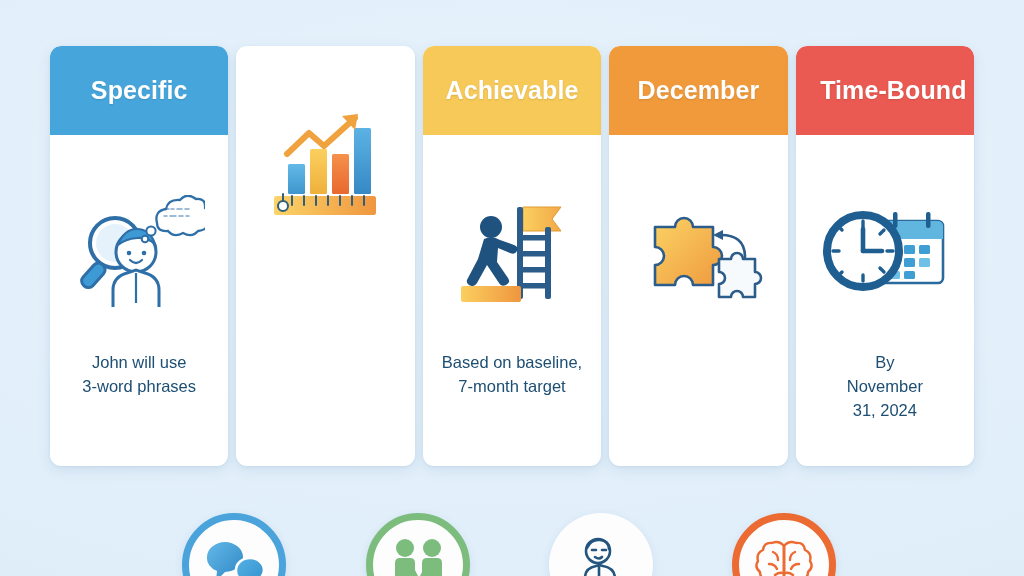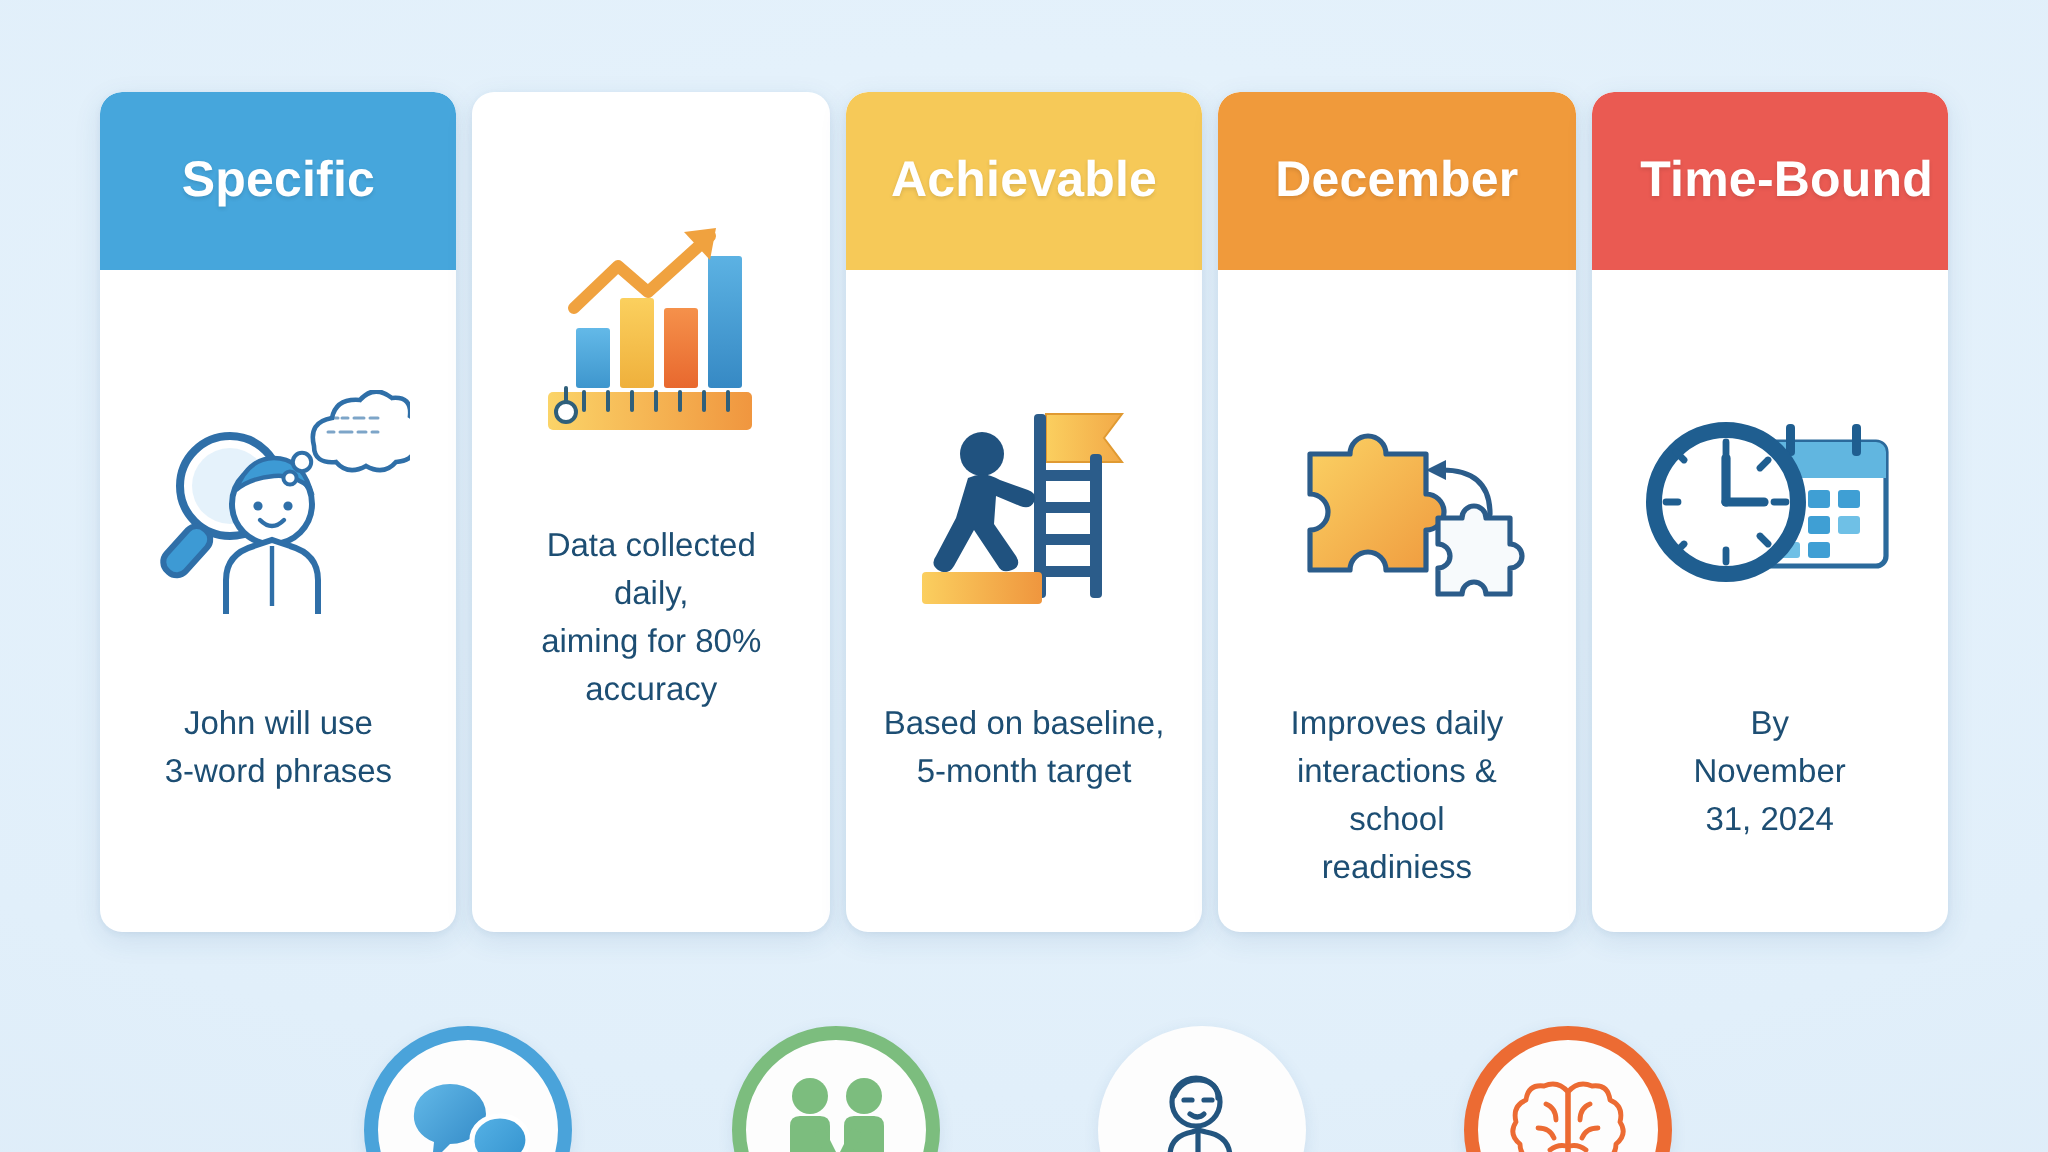--- a/index.html
+++ b/index.html
@@ -185,23 +185,20 @@
                 <path d="M54 90 v9"></path>
               <path d="M66 90 v9"></path>
                 <path d="M78 90 v9"></path>
                 <path d="M90 90 v9"></path>
                 <path d="M102 90 v9"></path>
             </g>
             <circle cx="21" cy="100" r="5" fill="#fff" stroke="#2f5f7a" stroke-width="2"></circle>
             <path d="M21 95 v-7" stroke="#2f5f7a" stroke-width="2" stroke-linecap="round"></path>
           </svg>
         </div>
-        <div class="card-text">Data collected daily,
-aiming for 80%
-accuracy</div>
       </div>
     </div>
 
     <div class="card">
       <div class="card-header" style="background:#f6c958;">
         <span class="card-title">Achievable</span>
       </div>
       <div class="card-body">
         <div class="icon-wrap">
           <svg width="126" height="116" viewBox="0 0 126 116">
@@ -227,21 +224,21 @@
               <rect x="68" y="90" width="34" height="5.5" rx="2"></rect>
             </g>
 
             <circle cx="42" cy="34" r="11" fill="#20527f"></circle>
             <path d="M35 46 q8 -4 16 1 l14 5 q5 2 3 6 q-2 4 -7 2 l-12 -5 l-1 14 l11 16 q3 5 -2 7 q-5 2 -7 -2 l-12 -18 l-10 18 q-3 5 -8 2 q-4 -3 -1 -7 l10 -19 z" fill="#20527f"></path>
 
             <rect x="12" y="93" width="60" height="16" rx="2" fill="url(#g-step)"></rect>
           </svg>
         </div>
         <div class="card-text">Based on baseline,
-5-month target</div>
+7-month target</div>
       </div>
     </div>
 
     <div class="card">
       <div class="card-header" style="background:#f09a3b;">
         <span class="card-title">December</span>
       </div>
       <div class="card-body">
         <div class="icon-wrap">
           <svg width="130" height="108" viewBox="0 0 130 108">
@@ -253,23 +250,20 @@
             </defs>
 
             <path d="M22 30 h20 a9 9 0 1 1 18 0 h20 v20 a9 9 0 1 1 0 18 v20 h-20 a9 9 0 1 0 -18 0 h-20 v-20 a9 9 0 1 0 0 -18 z" fill="url(#g-puz)" stroke="#2b5c8a" stroke-width="2.6" stroke-linejoin="round"></path>
 
             <path d="M86 62 h12 a6 6 0 1 1 12 0 h12 v13 a6 6 0 1 1 0 12 v13 h-12 a6 6 0 1 0 -12 0 h-12 v-13 a6 6 0 1 0 0 -12 z" fill="#f7fafc" stroke="#2b5c8a" stroke-width="2.6" stroke-linejoin="round"></path>
 
             <path d="M112 60 q0 -22 -24 -22" fill="none" stroke="#2b5c8a" stroke-width="2.6" stroke-linecap="round"></path>
             <path d="M80 38 l10 -5 l0 10 z" fill="#2b5c8a"></path>
           </svg>
         </div>
-        <div class="card-text">Improves daily
-interactions &amp; school
-readiniess</div>
       </div>
     </div>
 
     <div class="card">
       <div class="card-header" style="background:#ea5a52;padding-left:17px;">
         <span class="card-title">Time-Bound</span>
       </div>
       <div class="card-body">
         <div class="icon-wrap">
           <svg width="132" height="104" viewBox="0 0 132 104">

